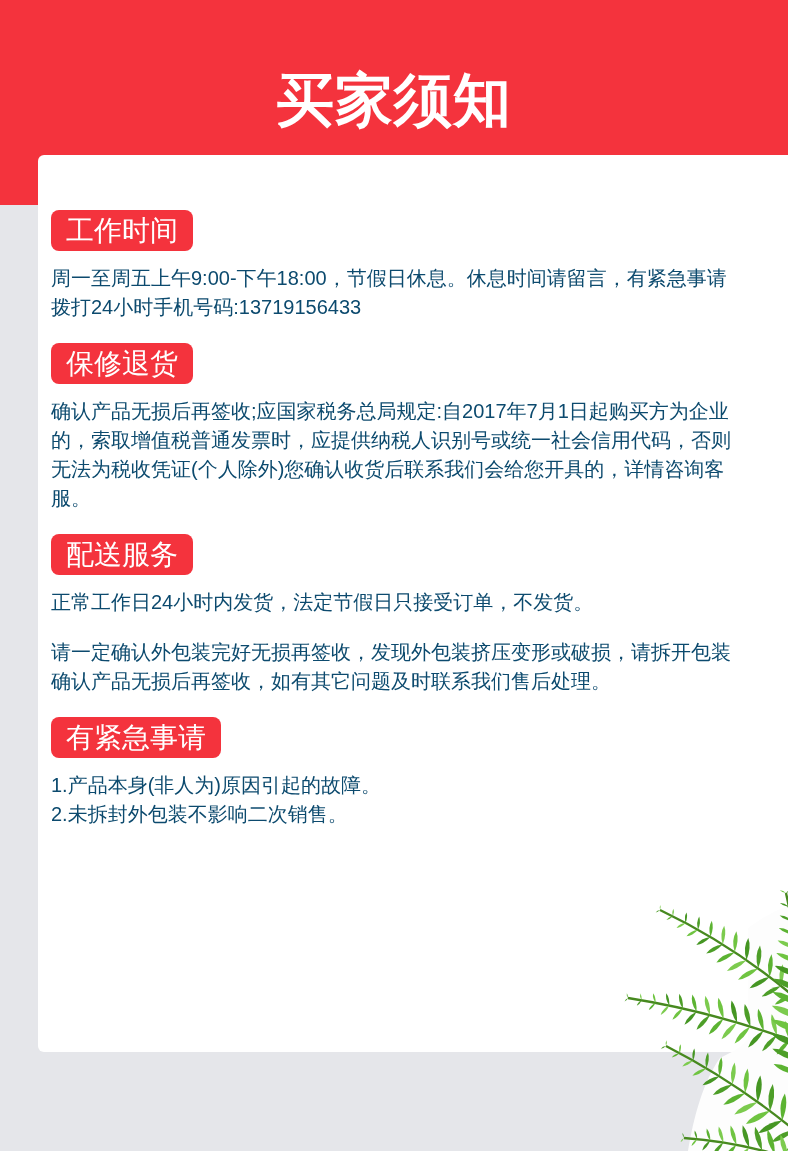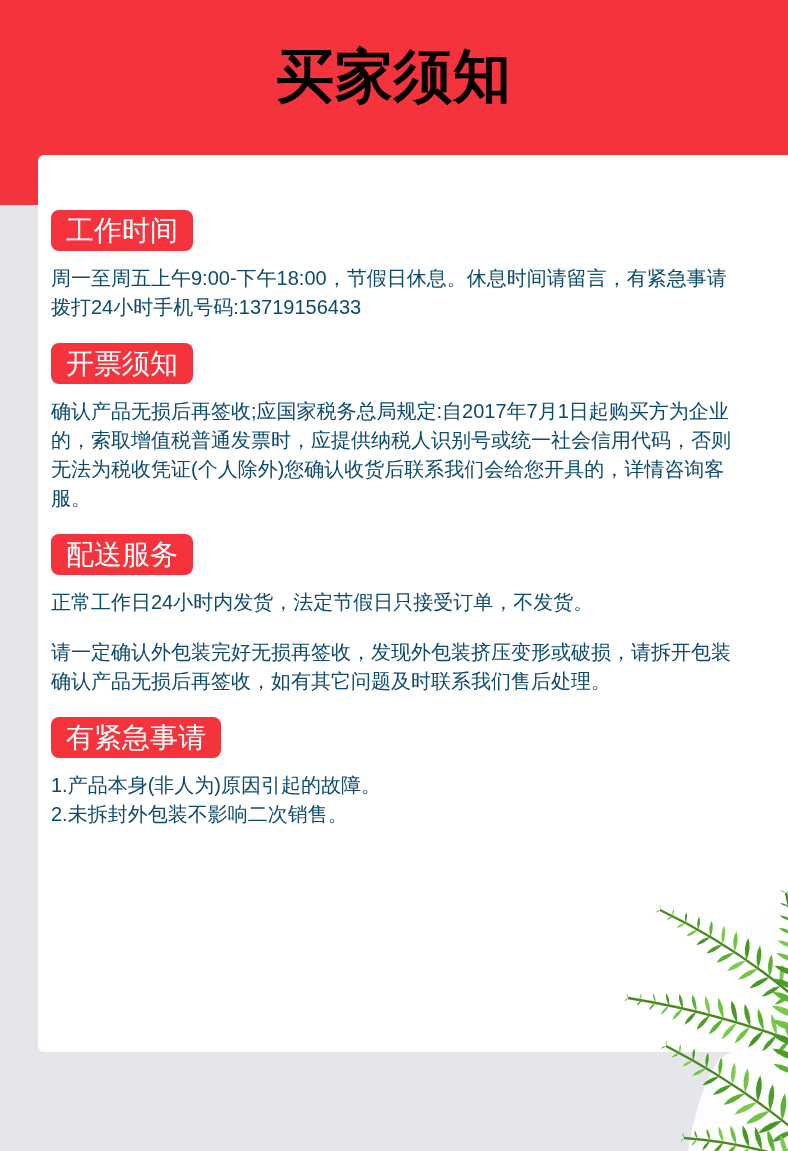--- a/index.html
+++ b/index.html
@@ -18,26 +18,26 @@
     position: absolute;
     left: 0; top: 0;
     width: 788px;
     height: 205px;
     background: #f4333d;
     z-index: 0;
     text-align: center;
   }
   .page-title {
     margin: 0;
-    padding-top: 44px;
+    padding-top: 68px;
     font-size: 58px;
     line-height: 64px;
     font-weight: 900;
     letter-spacing: 1px;
-    color: #000000;
+    color: #ffffff;
   }
   .notice-card {
     position: absolute;
     left: 38px; top: 155px;
     width: 780px;
     min-height: 897px;
     box-sizing: border-box;
     background: #ffffff;
     border-radius: 6px;
     padding: 55px 13px 30px 13px;
@@ -79,21 +79,21 @@
 
 <main class="notice-card">
 
   <section>
     <div class="section-badge">工作时间</div>
     <p class="section-text">周一至周五上午9:00-下午18:00，节假日休息。休息时间请留言，有紧急事请
 拨打24小时手机号码:13719156433</p>
   </section>
 
   <section>
-    <div class="section-badge">开票须知</div>
+    <div class="section-badge">保修退货</div>
     <p class="section-text">确认产品无损后再签收;应国家税务总局规定:自2017年7月1日起购买方为企业
 的，索取增值税普通发票时，应提供纳税人识别号或统一社会信用代码，否则
 无法为税收凭证(个人除外)您确认收货后联系我们会给您开具的，详情咨询客
 服。</p>
   </section>
 
   <section>
     <div class="section-badge">配送服务</div>
     <p class="section-text">正常工作日24小时内发货，法定节假日只接受订单，不发货。</p>
   </section>

